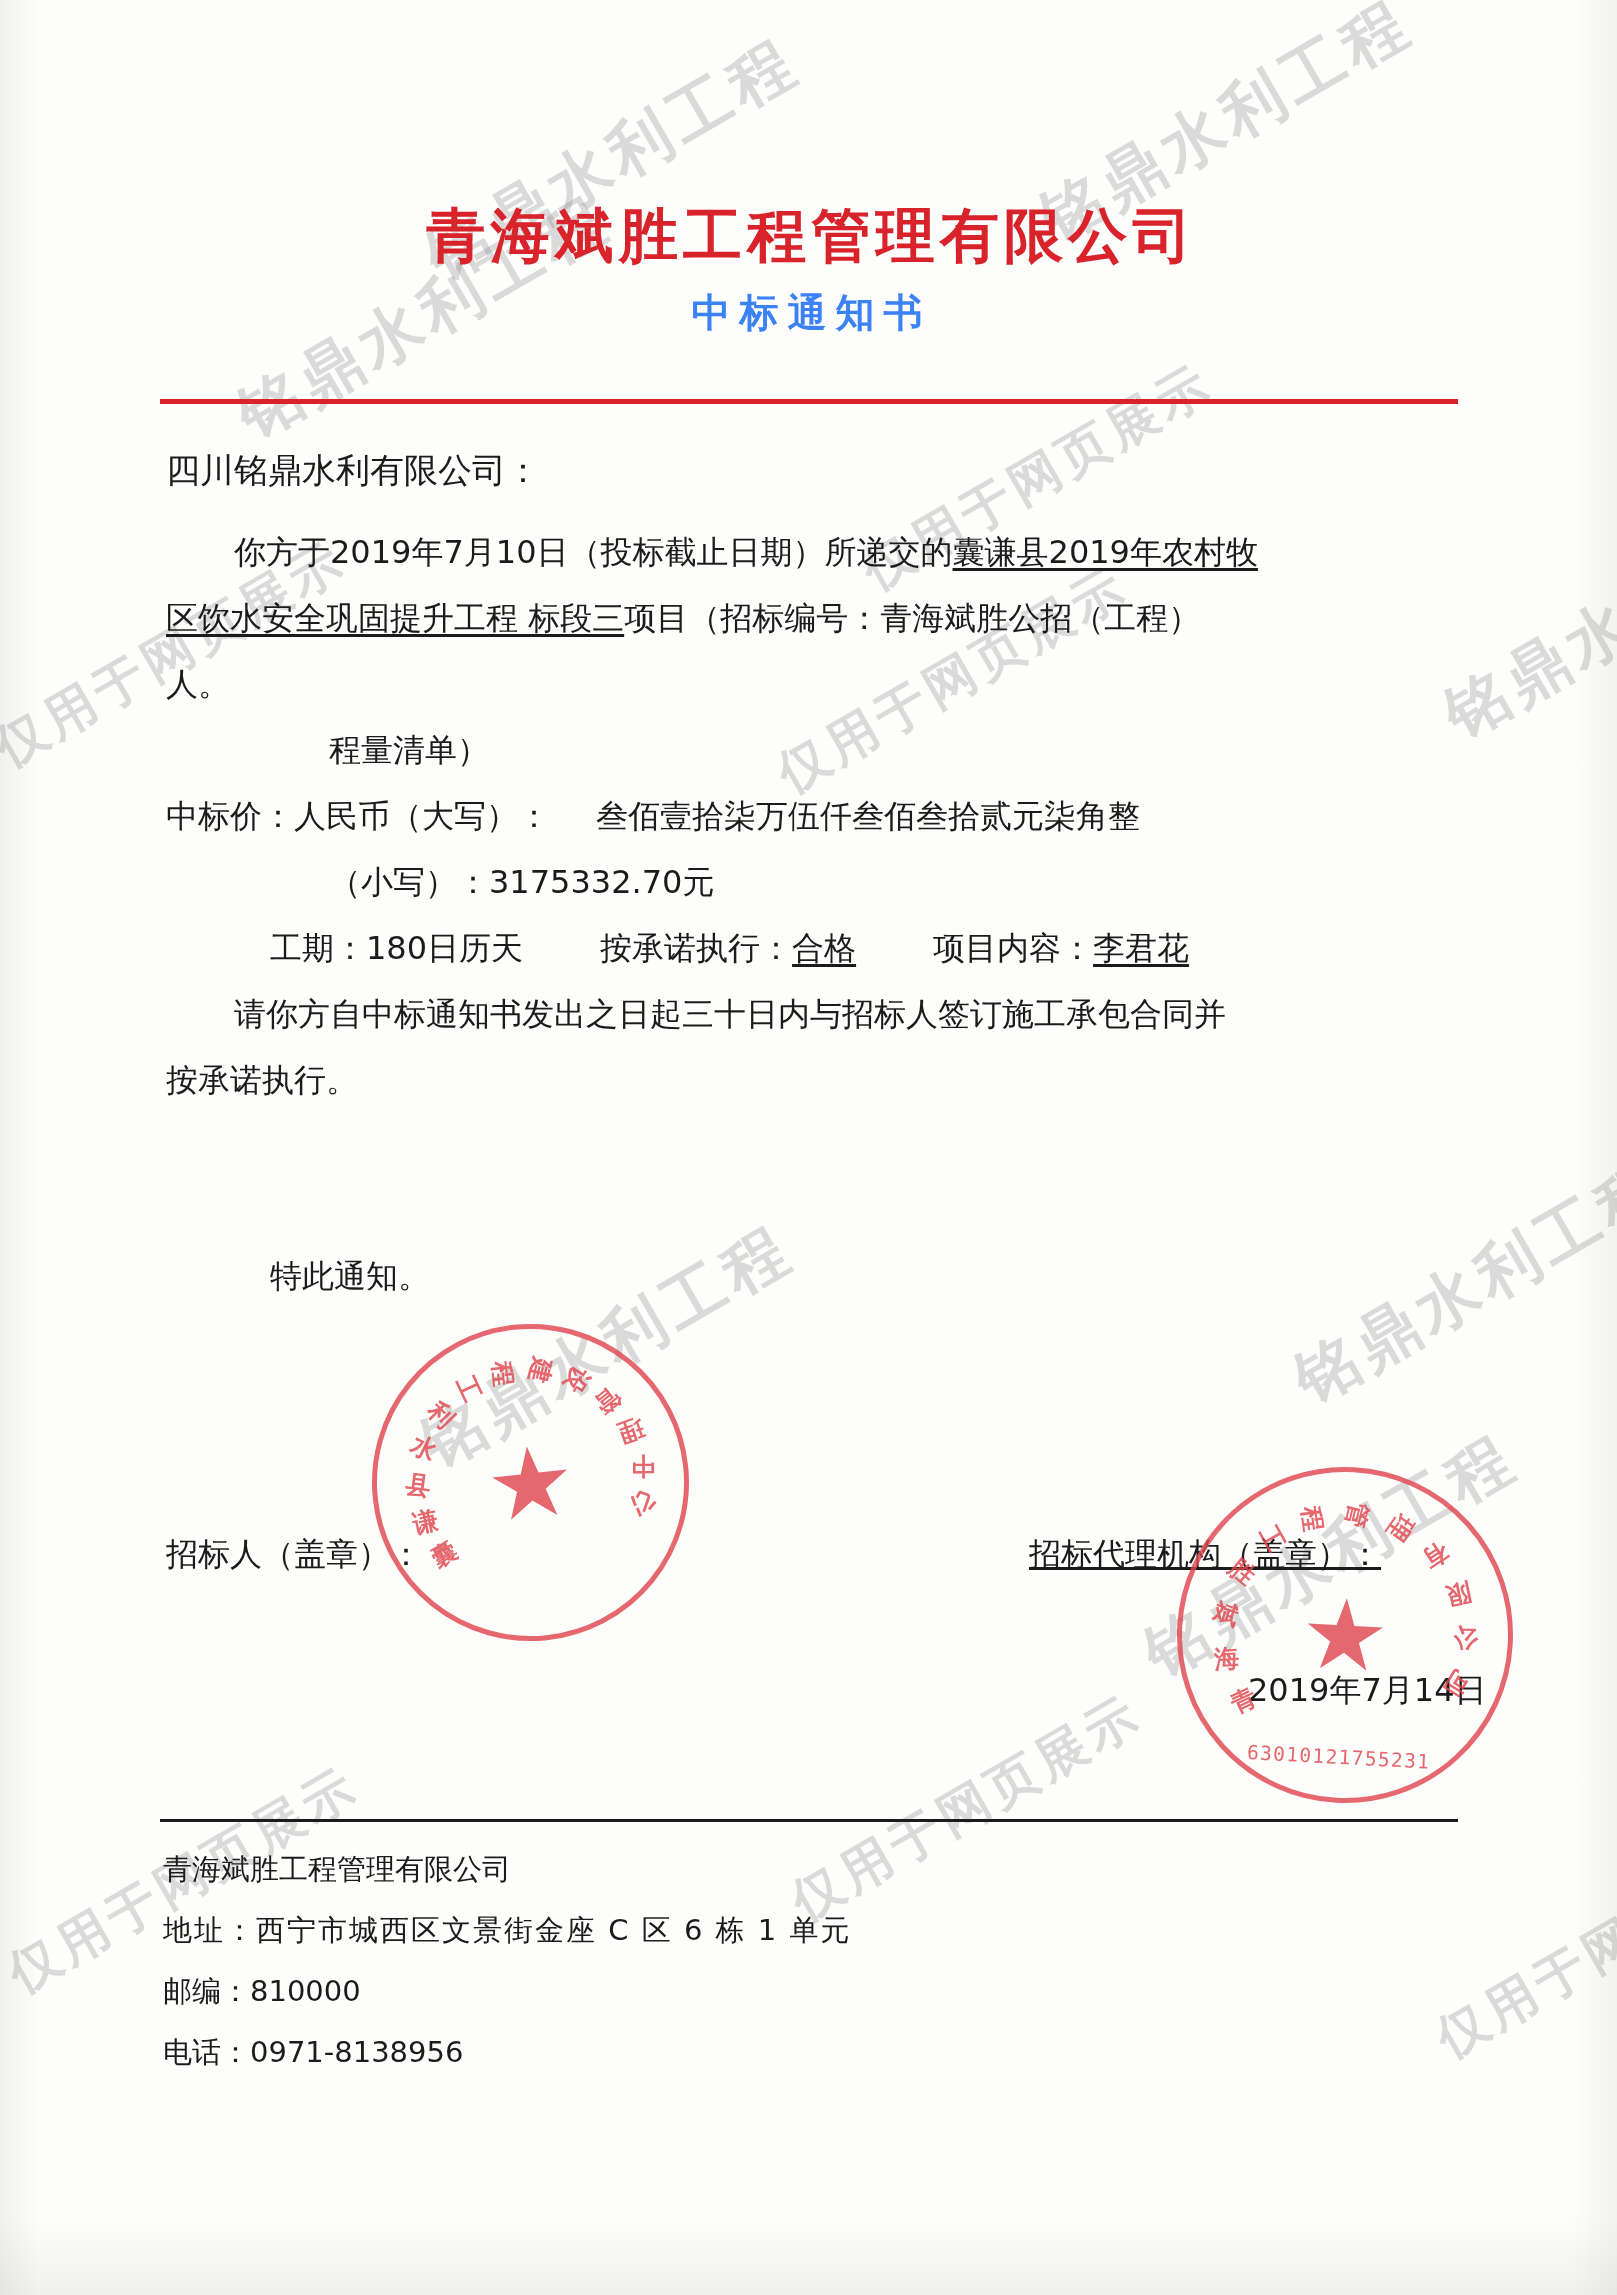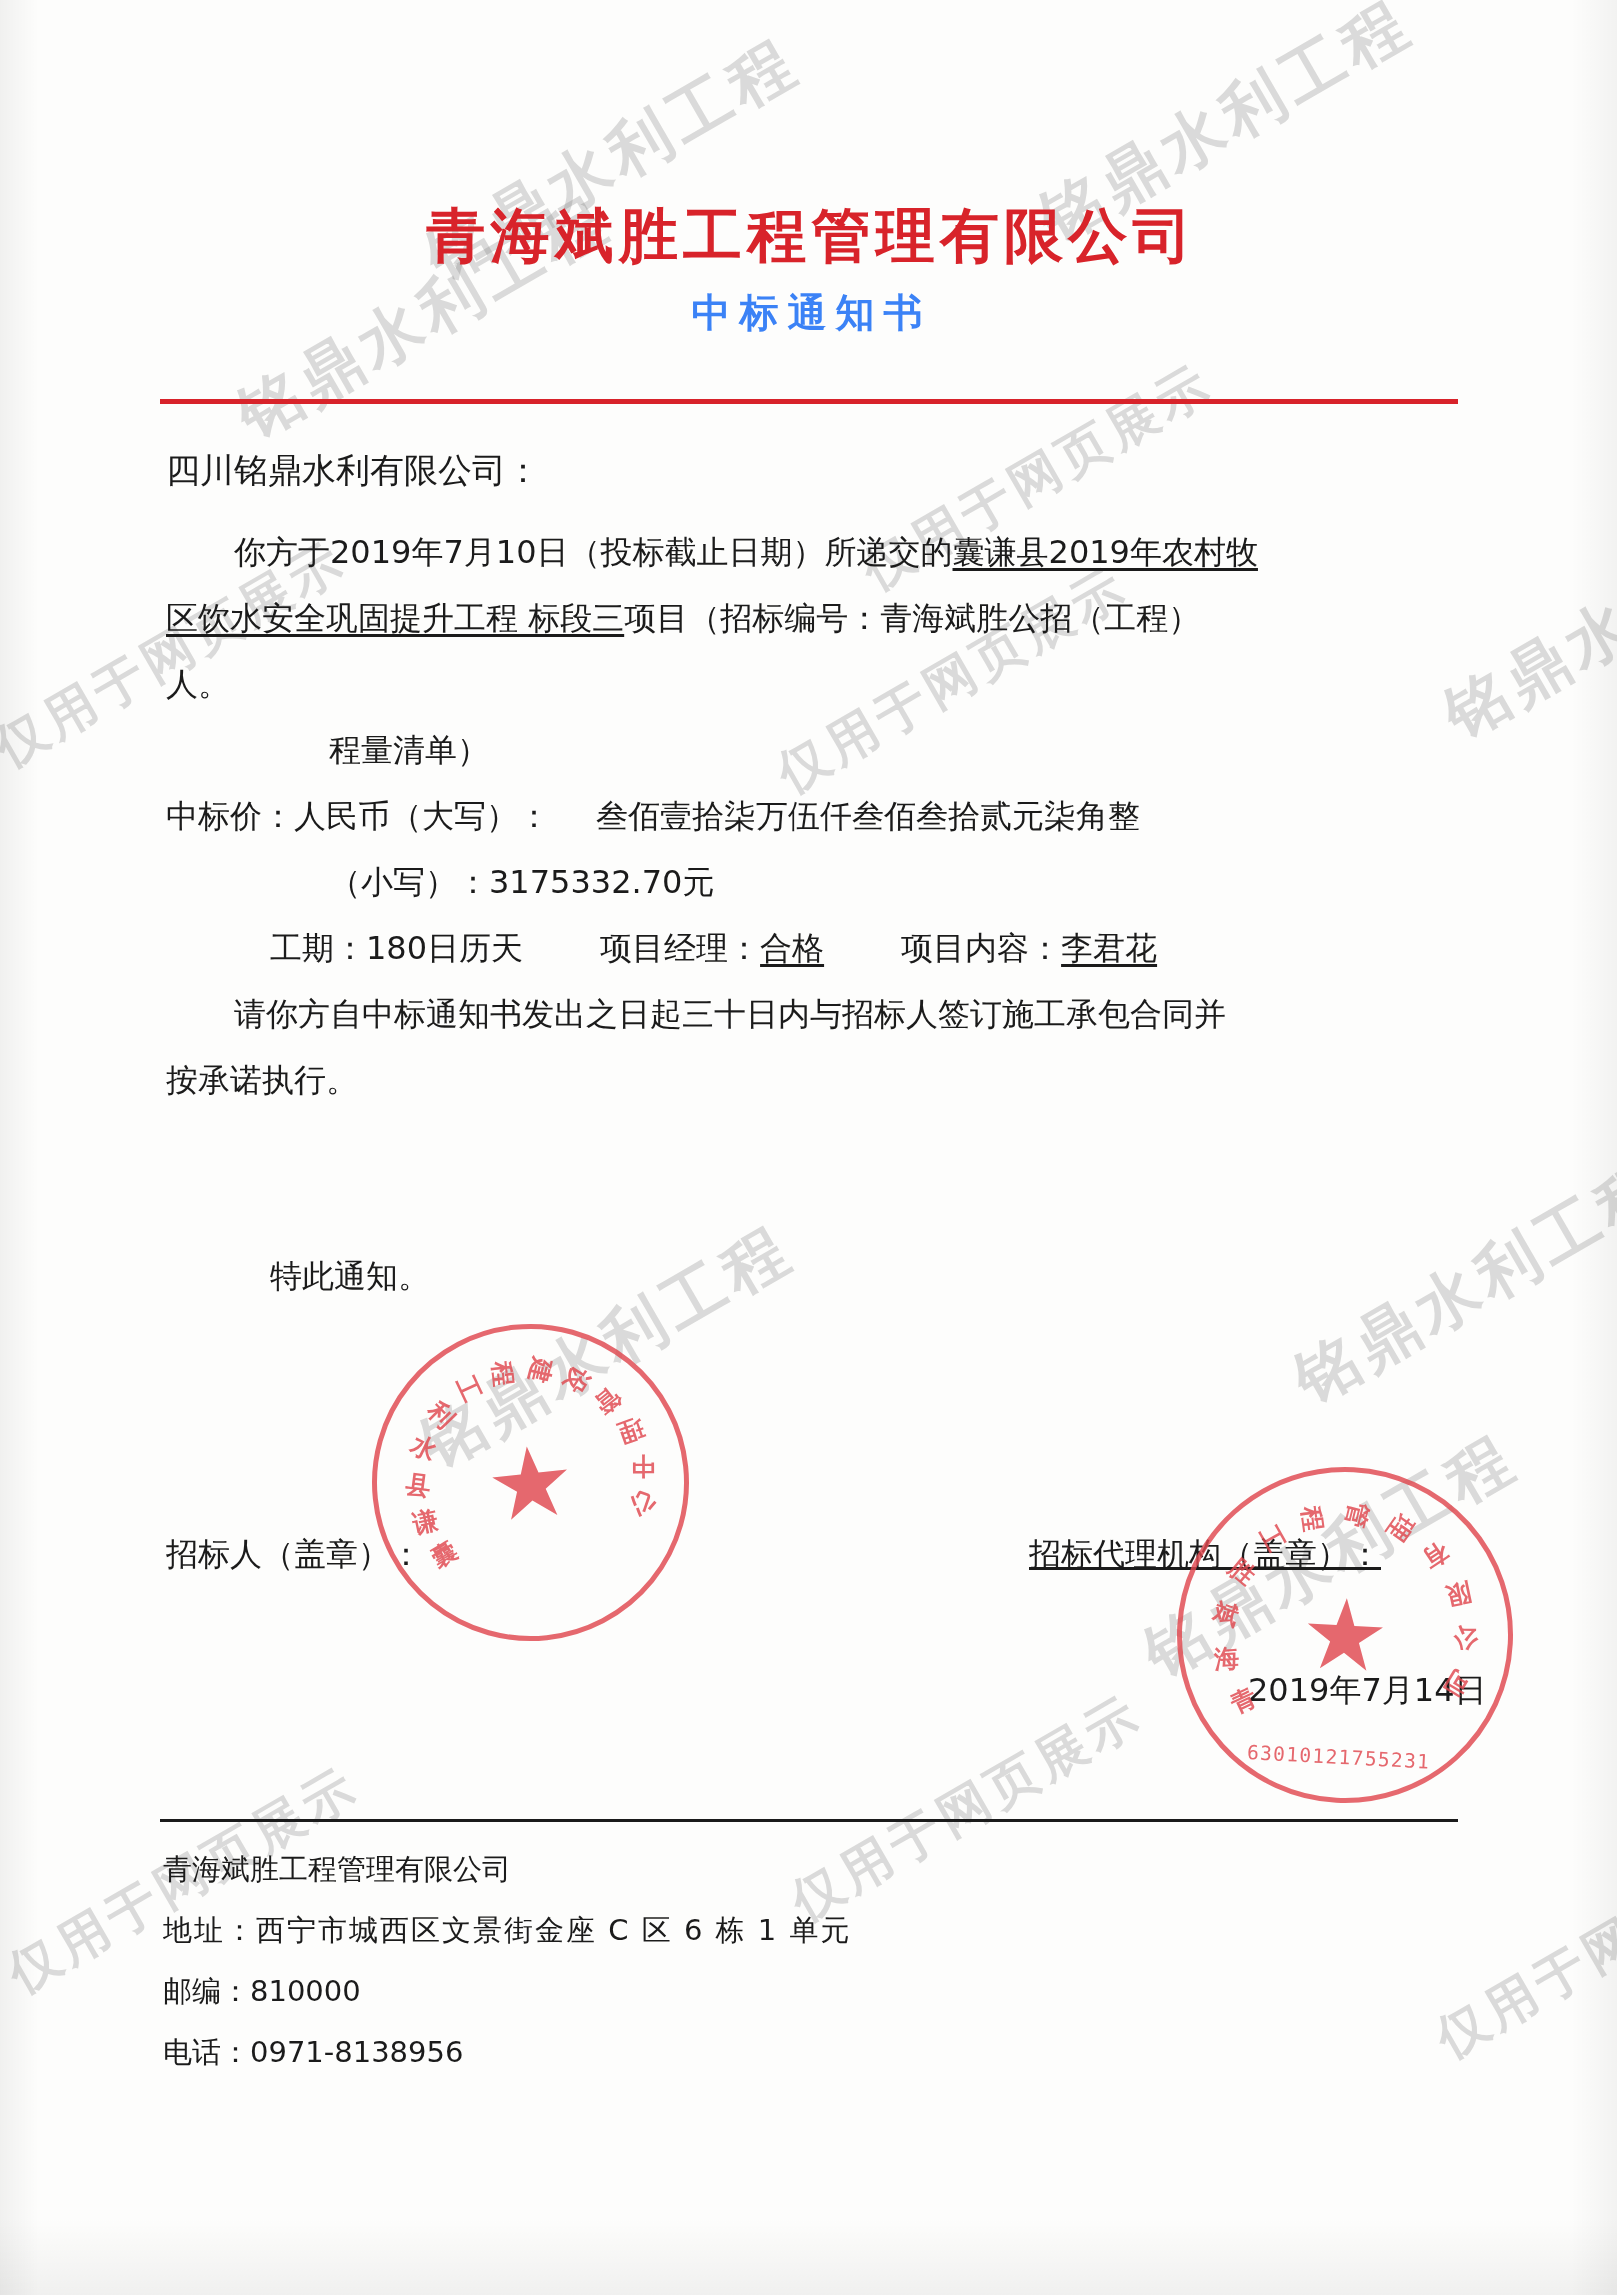--- a/index.html
+++ b/index.html
@@ -283,21 +283,21 @@
       <p class="para" style="padding-left:163px;">程量清单）</p>
 
       <p class="para">
         <span>中标价：人民币（大写）：</span><span class="field-sep-sm"></span><span>叁佰壹拾柒万伍仟叁佰叁拾贰元柒角整</span>
       </p>
       <p class="para" style="padding-left:163px;">
         <span>（小写）：</span><span>3175332.70元</span>
       </p>
 
       <p class="para" style="padding-left:104px;">
-        <span>工期：</span><span>180日历天</span><span class="field-sep"></span><span>项目经理：</span><span class="u">合格</span><span class="field-sep"></span><span>项目内容：</span><span class="u">李君花</span>
+        <span>工期：</span><span>180日历天</span><span class="field-sep"></span><span>按承诺执行：</span><span class="u">合格</span><span class="field-sep"></span><span>项目内容：</span><span class="u">李君花</span>
       </p>
 
       <p class="para indent2">请你方自中标通知书发出之日起三十日内与招标人签订施工承包合同并</p>
       <p class="para">按承诺执行。</p>
 
       <p class="para" style="height:130px;"></p>
 
       <p class="para" style="padding-left:104px;">特此通知。</p>
     </div>
 

